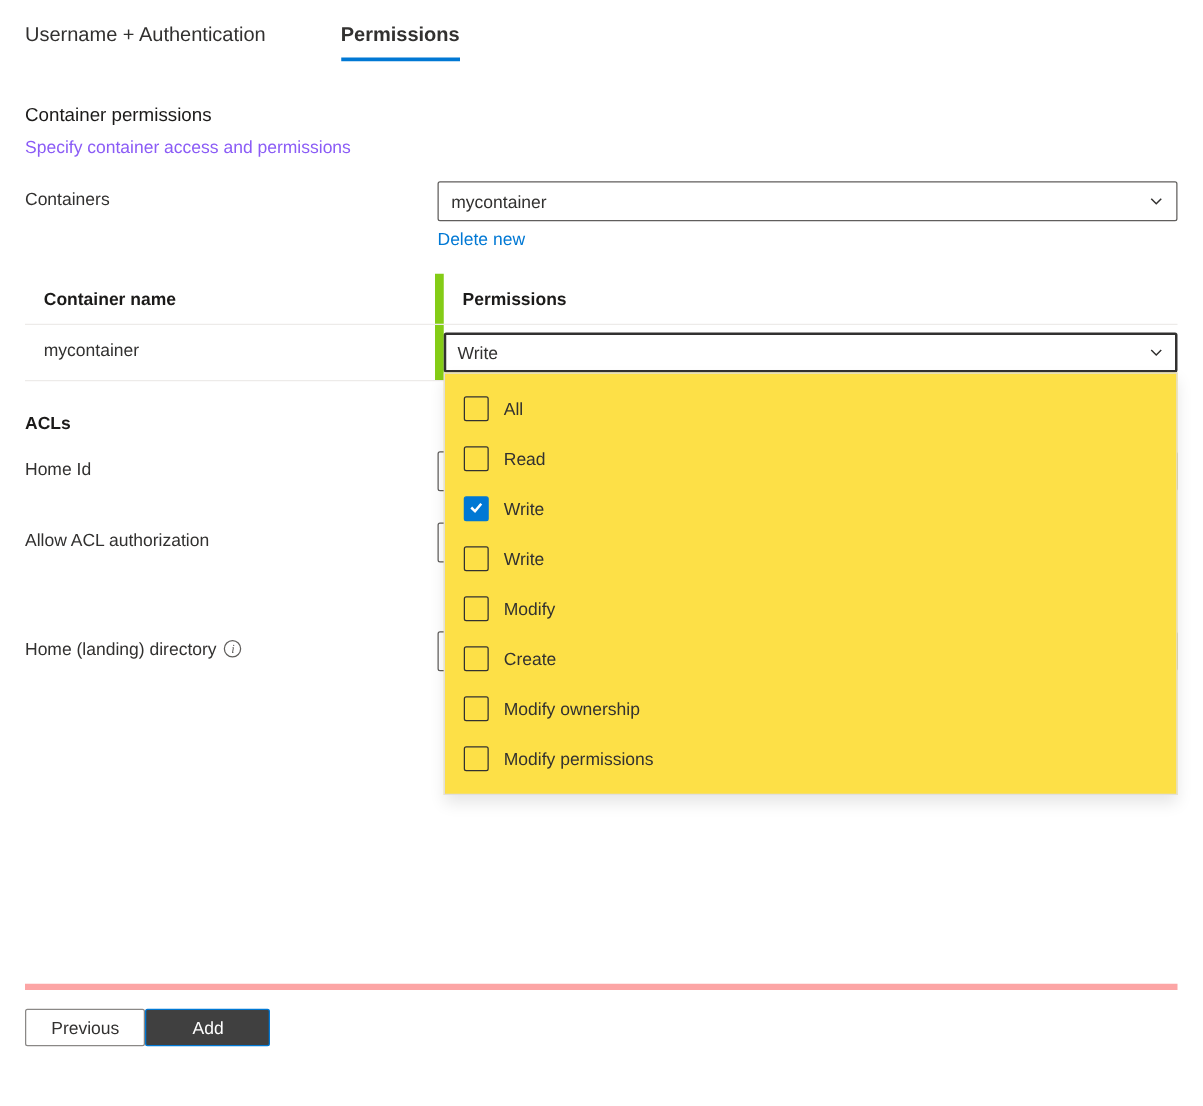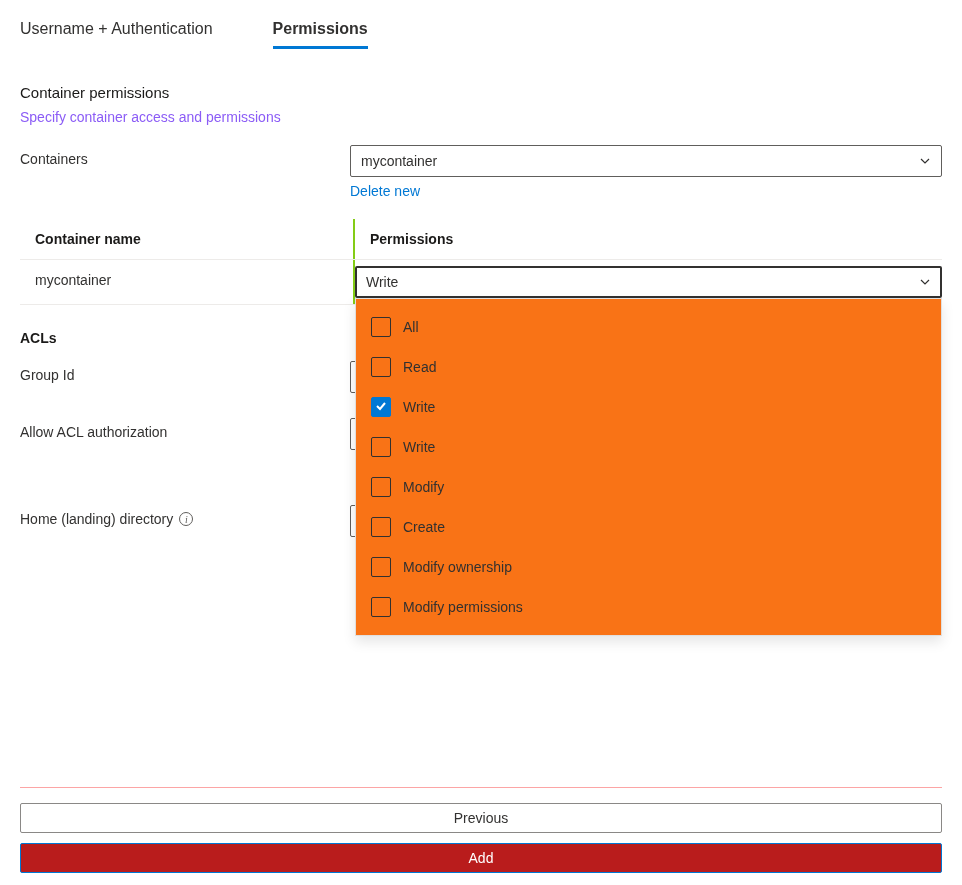--- a/index.html
+++ b/index.html
@@ -108,21 +108,21 @@
       display: flex;
       border-bottom: 1px solid #edebe9;
     }
     .table-cell {
       padding: 12px 15px;
       font-size: 14px;
     }
     .col-name {
       width: 335px;
       flex-shrink: 0;
-      border-right: 2px solid #84cc16;
+      border-right: 7px solid #84cc16;
     }
     .col-permissions {
       flex: 1;
       position: relative;
     }
     .acls-section {
       margin-top: 25px;
     }
     .acls-title {
       font-size: 14px;
@@ -151,21 +151,21 @@
       font-size: 10px;
       color: #605e5c;
       font-style: italic;
       font-family: Georgia, serif;
     }
     .dropdown-menu {
       position: absolute;
       top: 32px;
       left: 0;
       right: 0;
-      background: #f97316;
+      background: #fde047;
       border: 1px solid #e1dfdd;
       box-shadow: 0 6px 12px rgba(0,0,0,0.1);
       z-index: 10;
       padding: 8px 0;
     }
     .dropdown-option {
       display: flex;
       align-items: center;
       padding: 10px 15px;
       gap: 12px;
@@ -185,41 +185,39 @@
     .checkbox.checked {
       background: #0078d4;
       border-color: #0078d4;
     }
     .checkmark {
       color: #fff;
       font-size: 12px;
     }
     .footer {
       margin-top: 250px;
-      border-top: 1px solid #fca5a5;
+      border-top: 5px solid #fca5a5;
       padding-top: 15px;
       display: flex;
-      gap: 10px;
-      flex-direction: column;
     }
     .btn {
       padding: 6px 20px;
       font-size: 14px;
       border-radius: 2px;
       cursor: pointer;
       min-width: 80px;
       text-align: center;
     }
     .btn-secondary {
       background: #fff;
       border: 1px solid #8a8886;
       color: #323130;
     }
     .btn-primary {
-      background: #b91c1c;
+      background: #404040;
       border: 1px solid #0078d4;
       color: #fff;
       min-width: 100px;
     }
     .permissions-dropdown-wrap {
       position: relative;
       width: 100%;
     }
   </style>
 </head>
@@ -303,21 +301,21 @@
         </div>
       </div>
     </div>
   </div>
 </div>
 
 <div class="acls-section">
   <div class="acls-title">ACLs</div>
 
   <div class="form-row spaced">
-    <div class="form-label">Group Id</div>
+    <div class="form-label">Home Id</div>
     <div class="form-control-wrap">
       <div class="input-partial"></div>
     </div>
   </div>
 
   <div class="form-row spaced" style="margin-bottom:55px;">
     <div class="form-label">Allow ACL authorization</div>
     <div class="form-control-wrap">
       <div class="input-partial" style="width:20px;"></div>
     </div>

